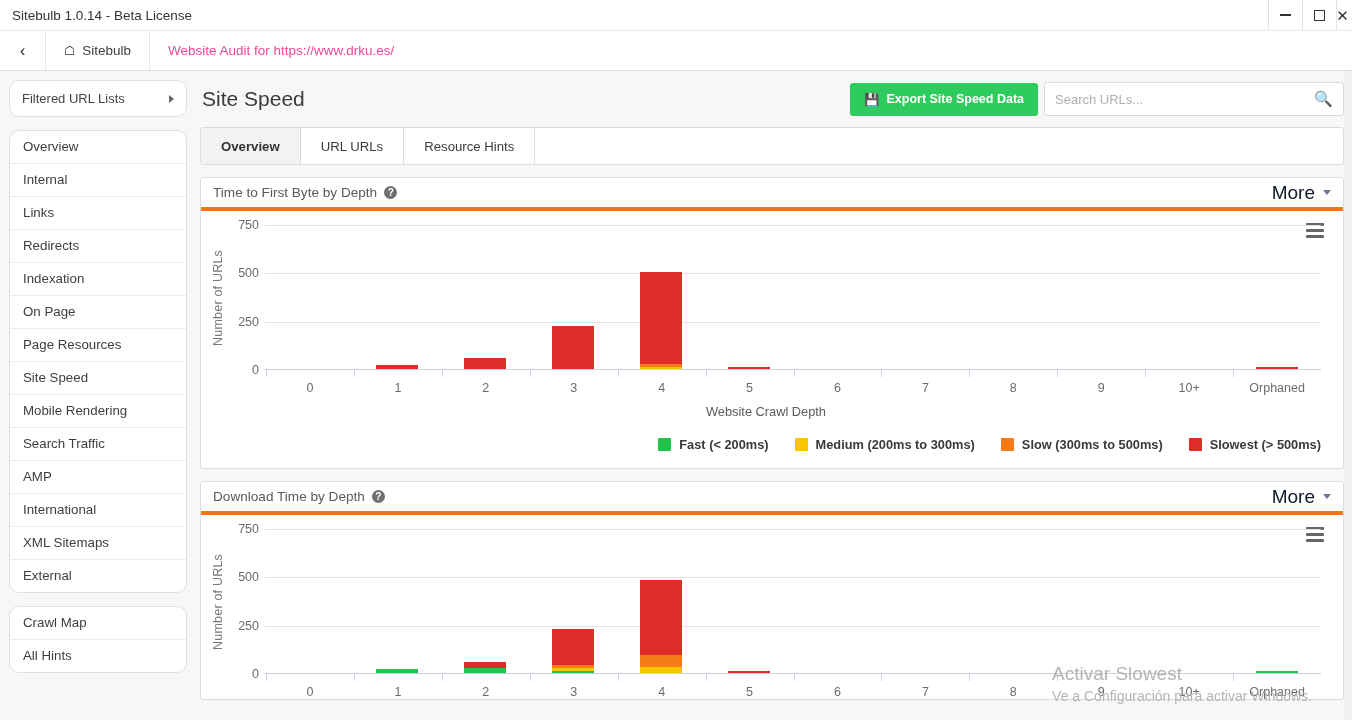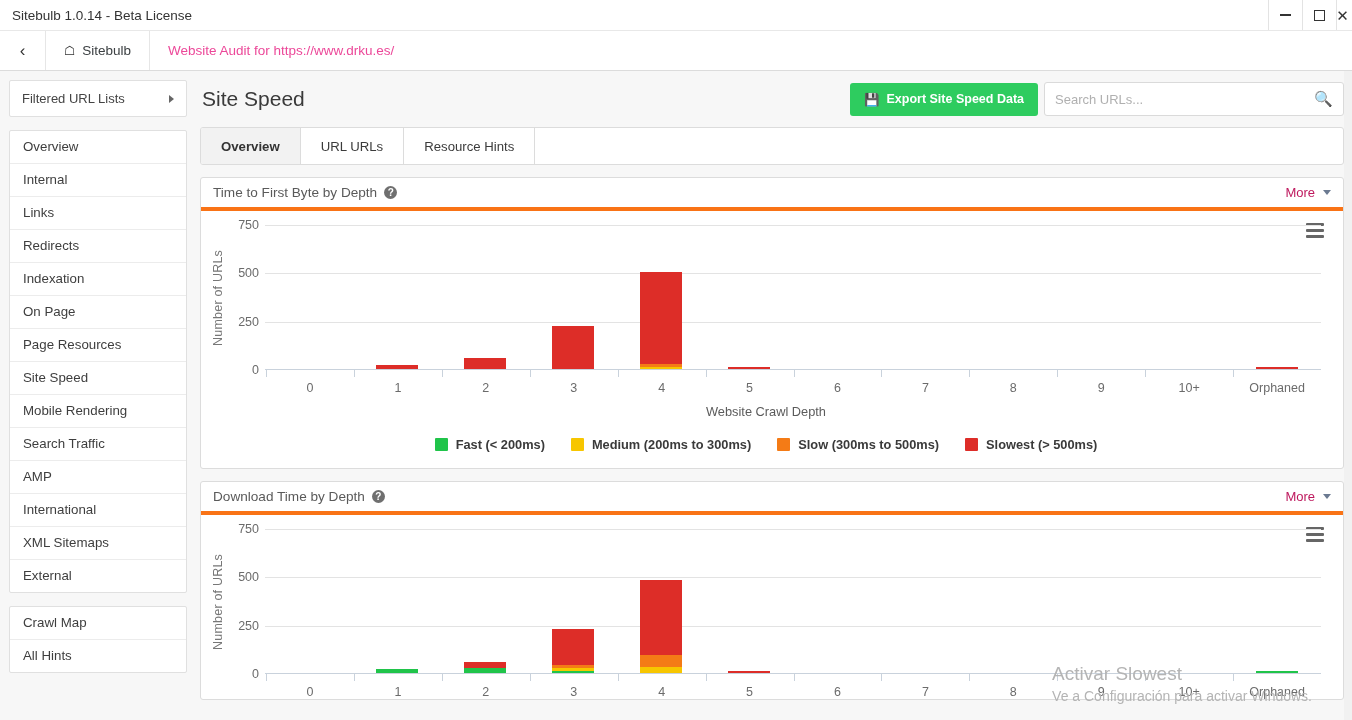--- a/index.html
+++ b/index.html
@@ -54,21 +54,21 @@
 
   
   .body-wrap { display: flex; height: calc(720px - 71px); }
 
   
   .sidebar {
     width: 195px; flex: 0 0 195px; background: #f7f7f7;
     padding: 9px 8px 0 9px;
   }
   .panel-box {
-    background: #fff; border: 1px solid #e0e0e0; border-radius: 2px;
+    background: #fff; border: 1px solid #e0e0e0; border-radius: 10px;
     margin-bottom: 13px;
   }
   .filtered-row {
     display: flex; align-items: center; justify-content: space-between;
     padding: 10px 12px; font-size: 13px; color: #444;
   }
   .caret-right {
     width: 0; height: 0;
     border-left: 5px solid #666; border-top: 4px solid transparent;
     border-bottom: 4px solid transparent;
@@ -131,21 +131,21 @@
   }
   .card-title { font-size: 13.6px; color: #5a5a5a; }
   .help-icon {
     display: inline-flex; align-items: center; justify-content: center;
     width: 13px; height: 13px; border-radius: 50%;
     background: #6f6f6f; color: #fff; font-size: 10px; font-weight: bold;
     margin-left: 7px; line-height: 1;
   }
   .card-more {
     margin-left: auto; display: flex; align-items: center; gap: 8px;
-    font-size: 13px; color: #be185d; cursor: pointer;
+    font-size: 19px; color: #0f172a; cursor: pointer;
   }
   .caret-down {
     width: 0; height: 0;
     border-top: 5px solid #6b7a91; border-left: 4px solid transparent;
     border-right: 4px solid transparent;
   }
 
   
   .chart-area { position: relative; padding: 14px 22px 0 10px; }
   .hamburger {
@@ -192,21 +192,21 @@
   }
   .xtick-cell::before {
     content: ""; position: absolute; left: 0; top: 0;
     width: 1px; height: 7px; background: #c9d2dc;
   }
   .xaxis-title {
     text-align: center; font-size: 12.8px; color: #5b5b5b; margin-top: 9px;
   }
 
   .legend {
-    display: flex; justify-content: center; align-items: center;
+    display: flex; justify-content: flex-end; align-items: center;
     gap: 26px; padding: 18px 0 16px 0;
   }
   .legend-item { display: flex; align-items: center; gap: 8px; cursor: pointer; }
   .legend-swatch { width: 13px; height: 13px; border-radius: 1px; }
   .legend-label { font-size: 12.8px; font-weight: bold; color: #3a3a3a; }
 
   
   .watermark {
     position: absolute; right: 40px; bottom: 14px;
     text-align: left; pointer-events: none; z-index: 5;

